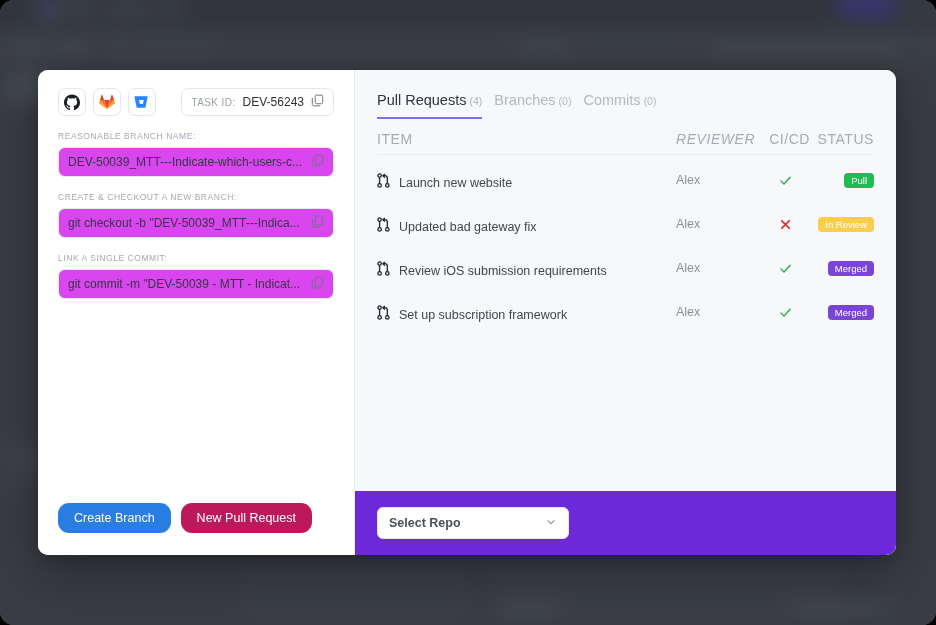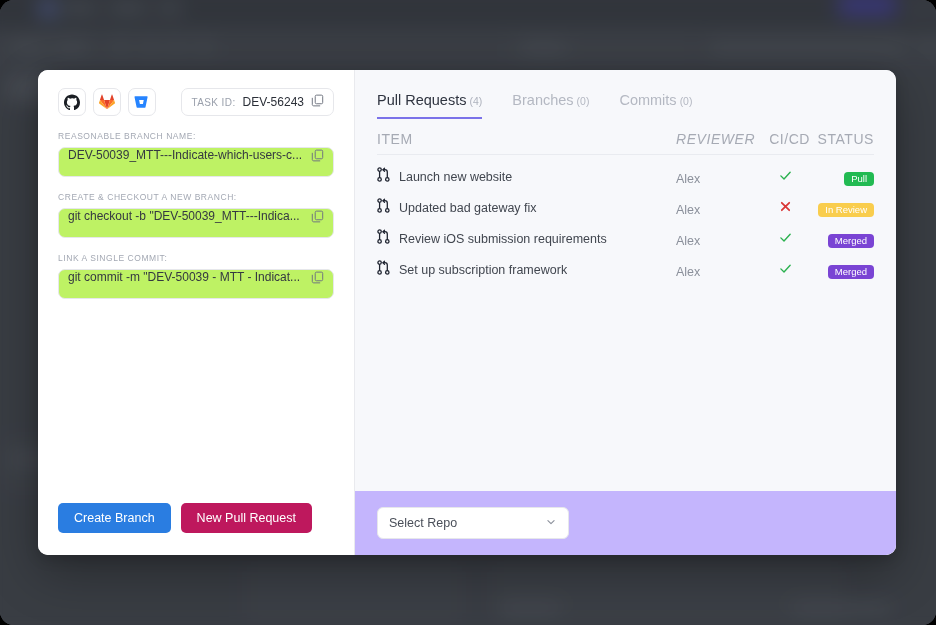--- a/index.html
+++ b/index.html
@@ -122,47 +122,47 @@
 
   .field-group { margin-top: 15px; }
   .field-label {
     font-size: 8.5px;
     letter-spacing: 0.55px;
     color: #a3a8b3;
     text-transform: uppercase;
     margin-bottom: 6px;
   }
   .field-box {
-    display: flex; 
+    display: flex; align-items: center;
     border: 1px solid #e6e7eb;
     border-radius: 7px;
     height: 30px;
     padding: 0 9px;
-    background: #bef264;
+    background: #d946ef;
     box-sizing: border-box;
     gap: 8px;
   }
   .field-value {
     flex: 1;
     font-size: 12px;
     color: #343841;
     white-space: nowrap;
     overflow: hidden;
     text-overflow: ellipsis;
   }
 
   .left-footer {
     margin-top: auto;
     padding: 0 20px 22px 20px;
     display: flex;
     gap: 10px;
   }
   .btn {
     border: none;
-    border-radius: 5px;
+    border-radius: 11px;
     color: #fff;
     font-size: 12.5px;
     font-family: "Liberation Sans", sans-serif;
     padding: 0 16px;
     height: 30px;
     cursor: pointer;
     white-space: nowrap;
     margin-top: 8px;
   }
   .btn-blue { background: #2a7de1; }
@@ -171,21 +171,21 @@
   
   .right-pane {
     flex: 1;
     background: #f7f8fb;
     display: flex;
     flex-direction: column;
     position: relative;
   }
   .tabs {
     display: flex;
-    gap: 30px;
+    gap: 12px;
     padding: 22px 22px 0 22px;
   }
   .tab {
     font-size: 14.5px;
     color: #b4b8c2;
     padding-bottom: 9px;
     cursor: pointer;
     white-space: nowrap;
     border-bottom: 2px solid transparent;
   }
@@ -206,23 +206,23 @@
     color: #a6aab4;
     text-transform: uppercase;
   }
   .col-item   { flex: 1; }
   .col-rev    { width: 84px; font-style: italic; }
   .col-ci     { width: 50px; text-align: right; }
   .col-status { width: 64px; text-align: right; }
 
   .trow {
     display: flex;
-    align-items: flex-end;
+    align-items: flex-start;
     height: 26px;
-    margin-top: 5px;
+    margin-top: 18px;
     cursor: pointer;
   }
   .item-cell { flex: 1; display: flex; align-items: center; gap: 9px; min-width: 0; }
   .item-text {
     font-size: 12.5px;
     color: #41464f;
     white-space: nowrap;
     overflow: hidden;
     text-overflow: ellipsis;
   }
@@ -241,24 +241,25 @@
     padding: 2.5px 7px;
     line-height: 1;
     white-space: nowrap;
   }
   .badge-open     { background: #22ba52; }
   .badge-review   { background: #f9cd4d; }
   .badge-merged   { background: #7a44d4; }
 
   .right-footer {
     margin-top: auto;
-    background: #c4b5fd;
+    background: #6d28d9;
     padding: 16px 22px;
     display: flex;
     align-items: center;
+    font-weight: bold;
   }
   .select-repo {
     width: 192px;
     height: 32px;
     border: 1px solid #e6e7eb;
     border-radius: 6px;
     background: #fff;
     display: flex;
     align-items: center;
     justify-content: space-between;

